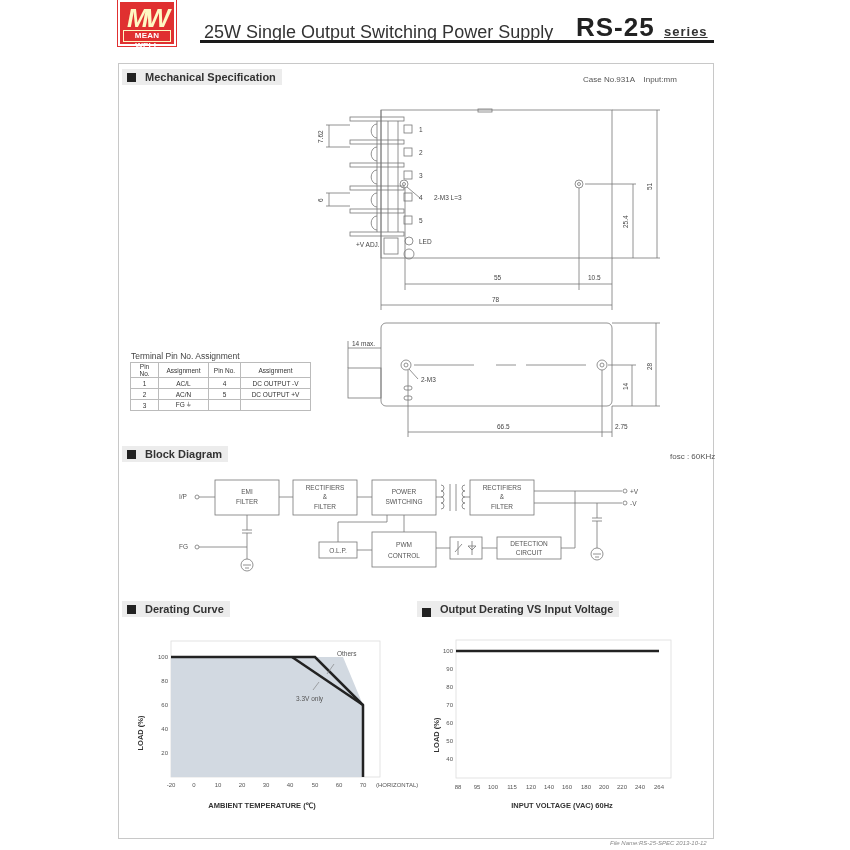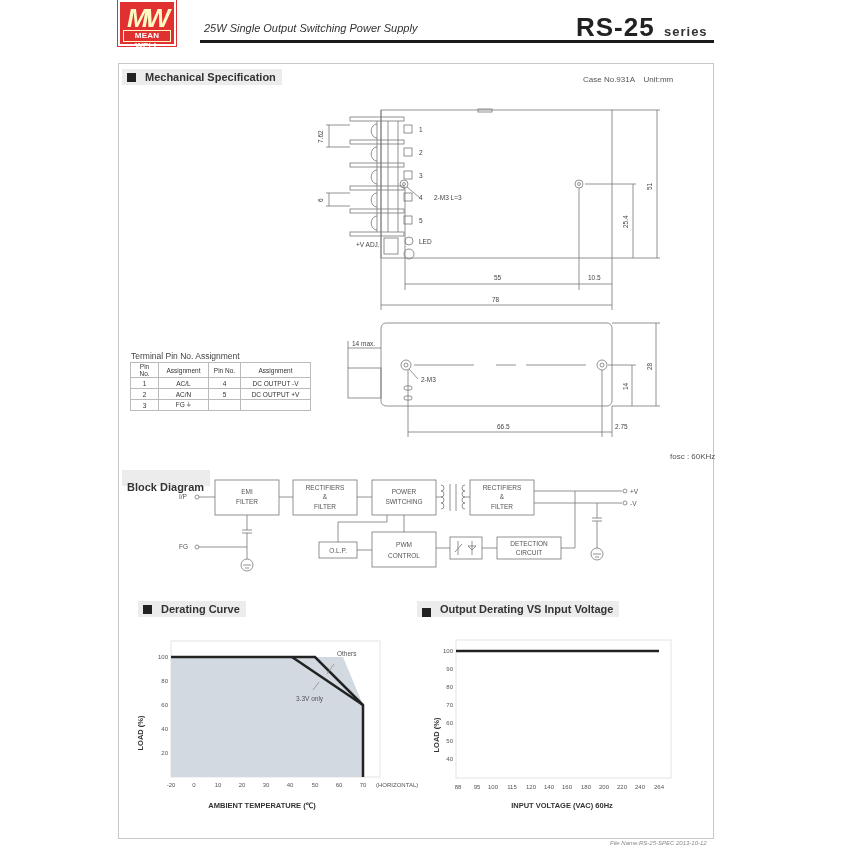--- a/index.html
+++ b/index.html
@@ -2,23 +2,23 @@
 <html><head>
 <meta charset="utf-8">
 <style>
   * { box-sizing: border-box; margin: 0; padding: 0; }
   html, body { width: 850px; height: 850px; background: #ffffff; overflow: hidden; }
   body { position: relative; font-family: "Liberation Sans", sans-serif; color: #3a3a3a; }
   .abs { position: absolute; }
   .logo { left: 118px; top: 0; width: 58px; height: 46px; background: #e03030; border: 2px solid #ffffff; outline: 1px solid #e03030; }
   .logo .mw { position: absolute; left: 0; top: 2px; width: 100%; text-align: center; color: #fef9c3; font-style: italic; font-weight: bold; font-size: 26px; letter-spacing: -3px; font-family: "Liberation Sans", sans-serif; line-height: 28px; }
   .logo .mw-name { position: absolute; left: 3px; right: 3px; bottom: 2px; height: 12px; border: 1px solid #fef9c3; color: #fff; font-size: 8px; font-weight: bold; text-align: center; line-height: 10px; letter-spacing: 0.2px; }
-  .doc-title { left: 204px; top: 22px; font-size: 11px; color: #333; font-style: italic; }
+  .doc-title { left: 204px; top: 22px; font-size: 18px; color: #333; }
   .model { left: 576px; top: 12px; font-size: 26px; font-weight: bold; color: #222; letter-spacing: 1px; }
-  .model-suffix { left: 664px; top: 24px; font-size: 13px; font-weight: bold; color: #333; letter-spacing: 1px; }
+  .model-suffix { left: 664px; top: 24px; font-size: 13px; font-weight: bold; color: #333; letter-spacing: 1px; text-decoration: underline; }
   .header-rule { left: 200px; top: 40px; width: 514px; height: 3px; background: #1a1a1a; }
   .frame { left: 118px; top: 63px; width: 596px; height: 776px; border: 1px solid #c8c8c8; }
   .sec-head { height: 16px; background: #ececec; padding: 0 6px 0 5px; font-size: 11px; font-weight: bold; color: #333; line-height: 16px; display: flex; align-items: center; gap: 9px; }
   .sec-head .sq { width: 9px; height: 9px; background: #222; display: inline-block; }
   .note { font-size: 8px; color: #555; }
   .pin-title { left: 131px; top: 351px; font-size: 8.5px; color: #444; text-align: right; }
   table.pins { position: absolute; left: 130px; top: 362px; border-collapse: collapse; font-size: 6.5px; color: #333; }
   table.pins td { border: 1px solid #bbb; height: 11px; text-align: center; padding: 0 3px; }
   .footer { left: 610px; top: 840px; font-size: 6px; font-style: italic; color: #888; }
   svg text { font-family: "Liberation Sans", sans-serif; }
@@ -34,21 +34,21 @@
 <div class="abs model">RS-25</div>
 <div class="abs model-suffix">series</div>
 <div class="abs header-rule"></div>
 
 <div class="abs frame"></div>
 
 <div class="abs sec-head" style="left:122px; top:69px;">
   <span class="sq"></span>
   <span>Mechanical Specification</span>
 </div>
-<div class="abs note" style="left:583px; top:75px; white-space:pre;">Case No.931A    Unit:mm</div>
+<div class="abs note" style="left:583px; top:75px; white-space:pre;">Case No.931A    Input:mm</div>
 
 <svg class="abs" style="left:0; top:0;" width="850" height="850">
   <g stroke="#777" stroke-width="0.8" fill="none">
 
     <rect x="381" y="110" width="231" height="148"></rect>
     <line x1="381" y1="110" x2="381" y2="258"></line>
     <rect x="478" y="109" width="14" height="3"></rect>
 
     <g>
       <rect x="350" y="117" width="54" height="4"></rect>
@@ -175,21 +175,21 @@
   </tr>
   <tr>
     <td>3</td>
     <td>FG ⏚</td>
     <td></td>
     <td></td>
   </tr>
 </tbody>
   </table>
 
-<div class="abs sec-head" style="left:122px; top:470px;flex-direction:column;">
+<div class="abs sec-head" style="left:122px; top:446px;">
   <span class="sq"></span>
   <span>Block Diagram</span>
 </div>
 <div class="abs note" style="left:634px; top:452px;padding-left:36px;">fosc : 60KHz</div>
 
 <svg class="abs" style="left:0; top:0;" width="850" height="850">
   <g stroke="#777" stroke-width="0.8" fill="none">
     <rect x="215" y="480" width="64" height="35"></rect>
     <rect x="293" y="480" width="64" height="35"></rect>
     <rect x="372" y="480" width="64" height="35"></rect>
@@ -265,21 +265,21 @@
     <text x="529" y="555">CIRCUIT</text>
   </g>
   <g font-size="6.5" fill="#555">
     <text x="179" y="499">I/P</text>
     <text x="179" y="549">FG</text>
     <text x="630" y="494">+V</text>
     <text x="630" y="506">-V</text>
   </g>
 </svg>
 
-<div class="abs sec-head" style="left:122px; top:601px;margin-left:16px;">
+<div class="abs sec-head" style="left:122px; top:601px;">
   <span class="sq"></span>
   <span>Derating Curve</span>
 </div>
 
 <svg class="abs" style="left:0; top:0;" width="850" height="850">
   <rect x="171" y="641" width="209" height="136" fill="none" stroke="#ddd" stroke-width="0.8"></rect>
   <polygon points="171,657 343,657 363,705 363,777 171,777" fill="#d2d9e1"></polygon>
   <polyline points="171,657 315,657 363,705 363,777" fill="none" stroke="#222" stroke-width="2.5"></polyline>
   <polyline points="292,657 363,705" fill="none" stroke="#222" stroke-width="2.5"></polyline>
   <line x1="334" y1="664" x2="327" y2="674" stroke="#777" stroke-width="0.6"></line>

